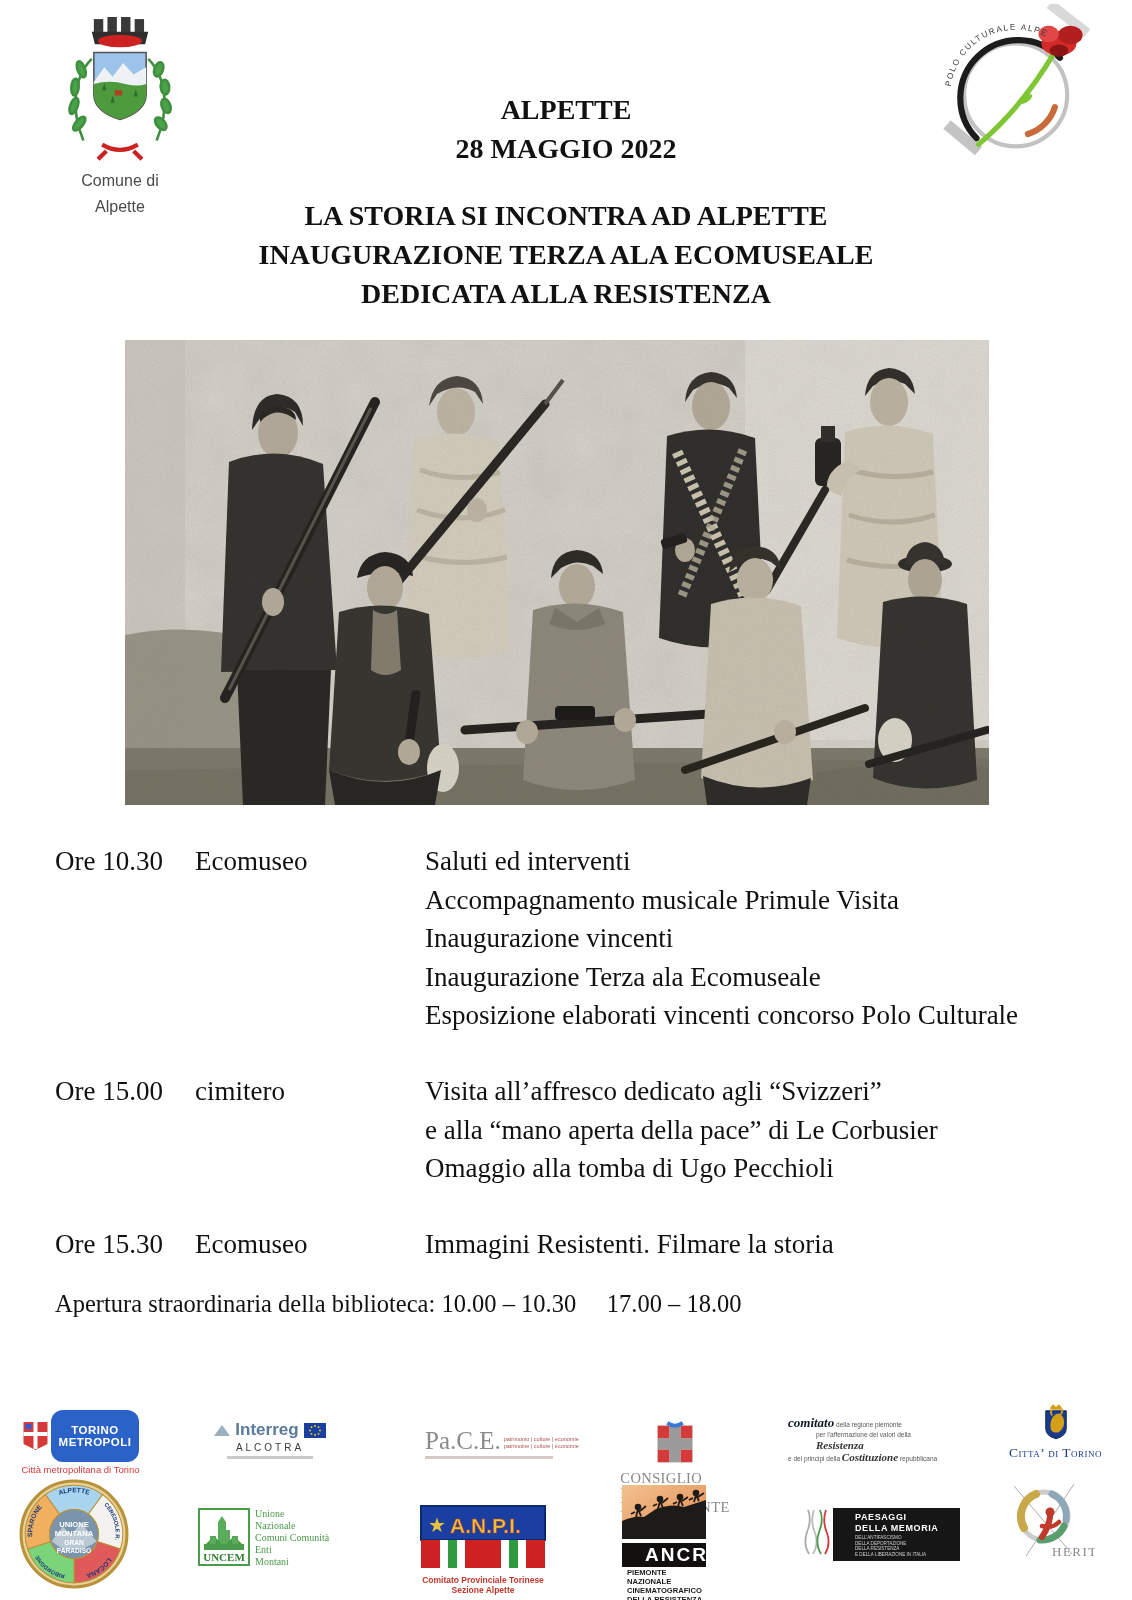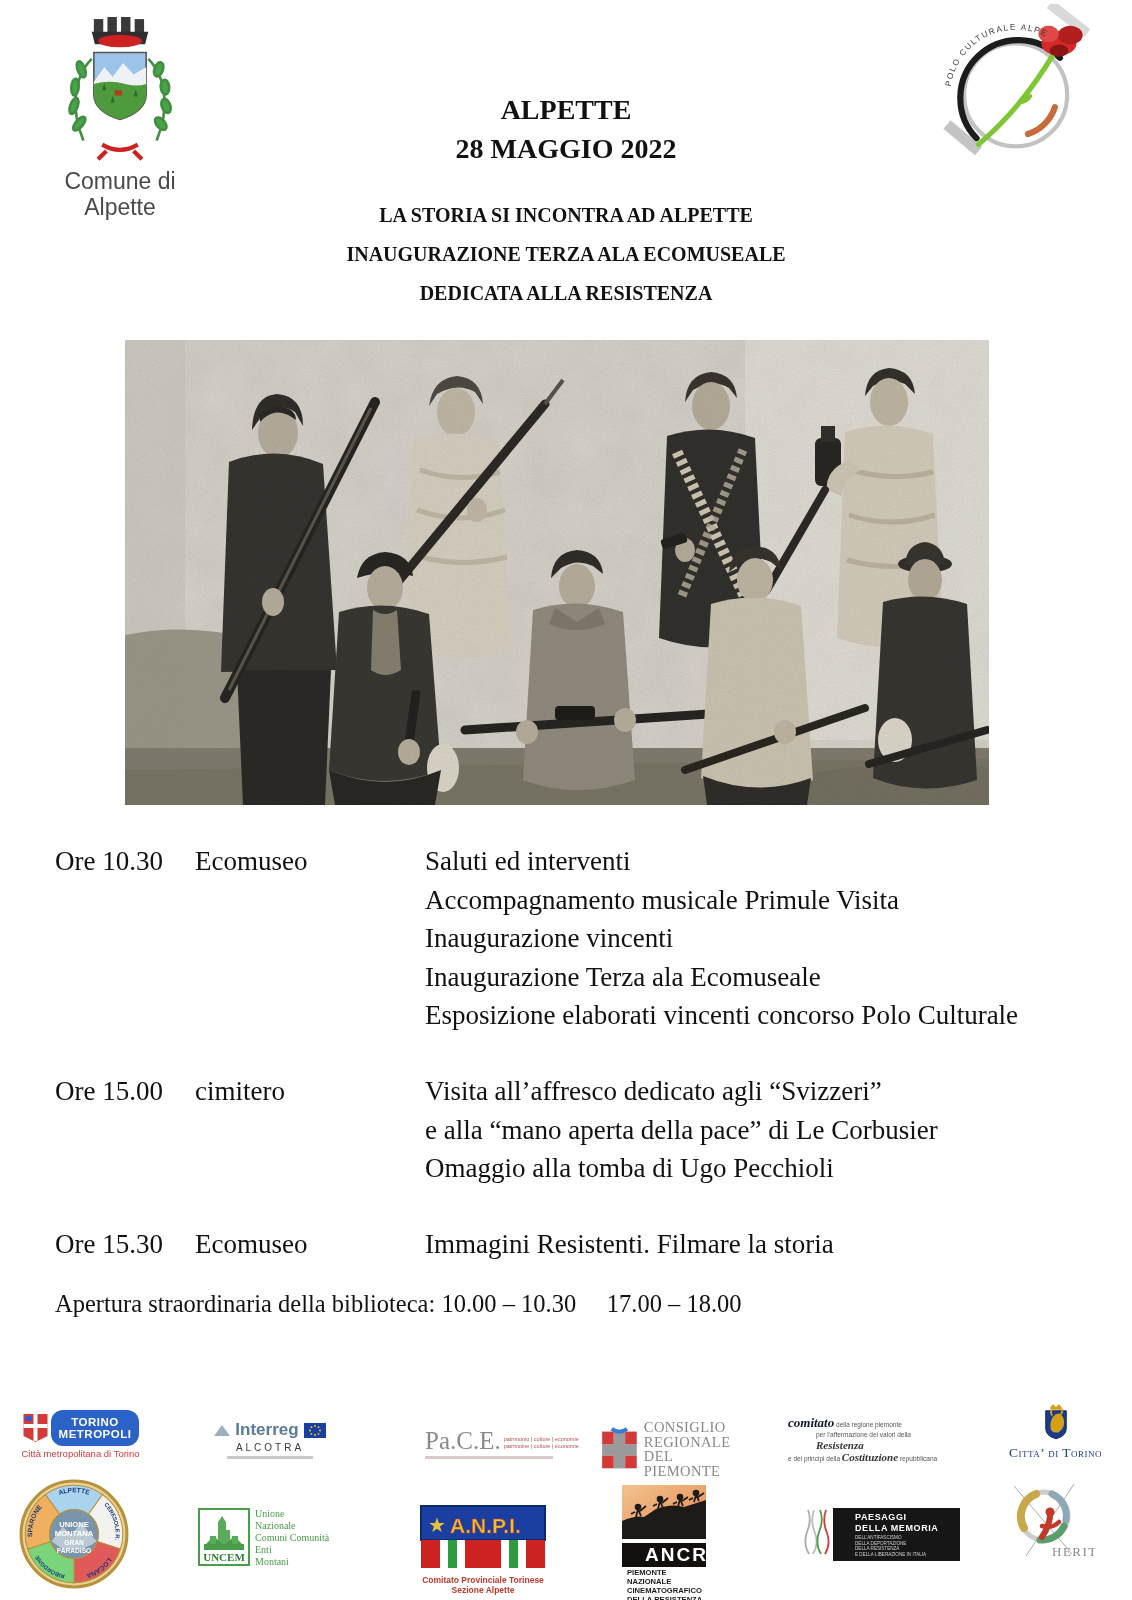--- a/index.html
+++ b/index.html
@@ -1,61 +1,61 @@
 <!DOCTYPE html>
 <html><head>
 <meta charset="utf-8">
 <style>
   html,body{margin:0;padding:0;background:#888;}
   .page{position:relative;width:1132px;height:1600px;background:#ffffff;margin:0 auto;
         font-family:"Liberation Serif",serif;color:#111;overflow:hidden;}
 
   
   .comune{position:absolute;left:52px;top:6px;width:136px;text-align:center;}
-  .comune .cap{font-family:"Liberation Sans",sans-serif;font-size:23px;line-height:26px;color:#4a4a4a;}
+  .comune .cap{font-family:"Liberation Sans",sans-serif;font-size:16px;line-height:26px;color:#4a4a4a;}
   .polo{position:absolute;left:925px;top:4px;width:170px;height:155px;}
   .head-title{position:absolute;left:0;top:90px;width:1132px;text-align:center;
               font-weight:bold;font-size:28px;line-height:39px;}
   .event-title{position:absolute;left:0;top:196px;width:1132px;text-align:center;
-               font-weight:bold;font-size:20px;line-height:39px;}
+               font-weight:bold;font-size:28px;line-height:39px;}
 
   
   .photo{position:absolute;left:125px;top:340px;width:864px;height:465px;}
   .photo svg{display:block;}
 
   
   .sched{position:absolute;left:55px;display:flex;font-size:27px;line-height:38.6px;}
   .s-time{width:140px;}
   .s-place{width:230px;}
   .s-items div{white-space:nowrap;}
   .library{position:absolute;left:55px;top:1290px;font-size:24.5px;white-space:pre;}
 
   
   .logo{position:absolute;font-family:"Liberation Sans",sans-serif;}
   .tm{left:18px;top:1410px;width:125px;text-align:center;}
   .tm-row{display:flex;align-items:center;justify-content:center;gap:2px;}
-  .tm-pill{background:#2a62c8;border-radius:12px;padding:6px 8px;color:#fff;font-weight:bold;
+  .tm-pill{background:#2a62c8;border-radius:12px;padding:14px 8px;color:#fff;font-weight:bold;
            font-size:11.5px;line-height:12px;letter-spacing:.5px;text-align:center;font-stretch:condensed;}
   .tm-cap{color:#d43a3a;font-size:9.5px;margin-top:2px;white-space:nowrap;}
 
   .ir{left:200px;top:1420px;width:140px;text-align:center;}
   .ir-row{display:flex;align-items:center;justify-content:center;gap:5px;}
   .ir-tri{width:0;height:0;border-left:8px solid transparent;border-right:8px solid transparent;
           border-bottom:11px solid #9ab0c0;}
   .ir-name{color:#5a7a9a;font-weight:bold;font-size:17px;}
   .ir-prog{color:#3a3a3a;font-size:10px;letter-spacing:3px;margin-top:2px;}
   .ir-bar{height:3px;width:86px;background:#c9c9c9;margin:3px auto 0;}
 
   .pace{left:425px;top:1405px;width:145px;}
   .pace-row{display:flex;align-items:flex-end;}
   .pace-name{color:#8a8a8a;font-family:"Liberation Serif",serif;font-size:25px;line-height:25px;}
   .pace-tags{font-size:5.5px;color:#b05050;line-height:7px;margin:0 0 3px 3px;white-space:nowrap;}
   .pace-bar{height:3px;width:128px;background:#d8c9c9;margin-top:3px;}
 
-  .crp{left:600px;top:1420px;width:150px;display:flex;gap:5px;align-items:center;}
+  .crp{left:600px;top:1420px;width:150px;display:flex;gap:5px;align-items:center;flex-direction:column;}
   .crp-txt{color:#888;font-family:"Liberation Serif",serif;font-size:14.5px;line-height:14.5px;letter-spacing:.4px;}
 
   .com{left:788px;top:1418px;width:165px;font-size:6.5px;color:#555;line-height:10px;}
   .com .scr{font-family:"Liberation Serif",serif;font-style:italic;font-weight:bold;font-size:13px;color:#0f172a;}
   .com .scr2{font-family:"Liberation Serif",serif;font-style:italic;font-weight:bold;font-size:11px;color:#333;}
 
   .cdt{left:1003px;top:1403px;width:105px;text-align:center;}
   .cdt-name{font-family:"Liberation Serif",serif;font-variant:small-caps;color:#1a3a8c;font-size:13.5px;letter-spacing:.5px;}
 
   .um{left:18px;top:1478px;width:112px;height:112px;}

